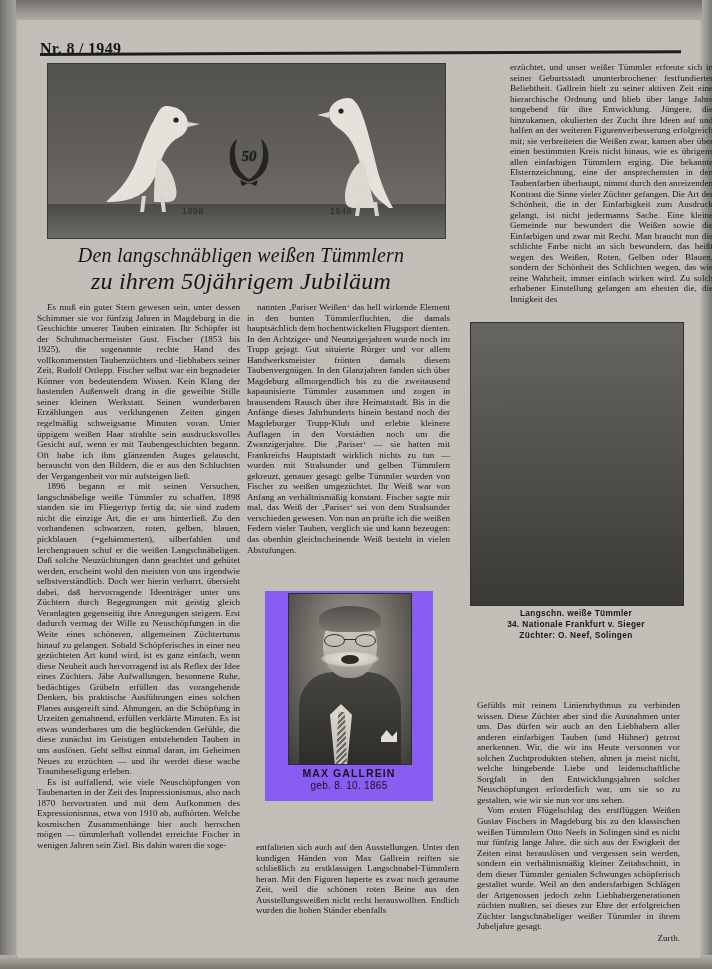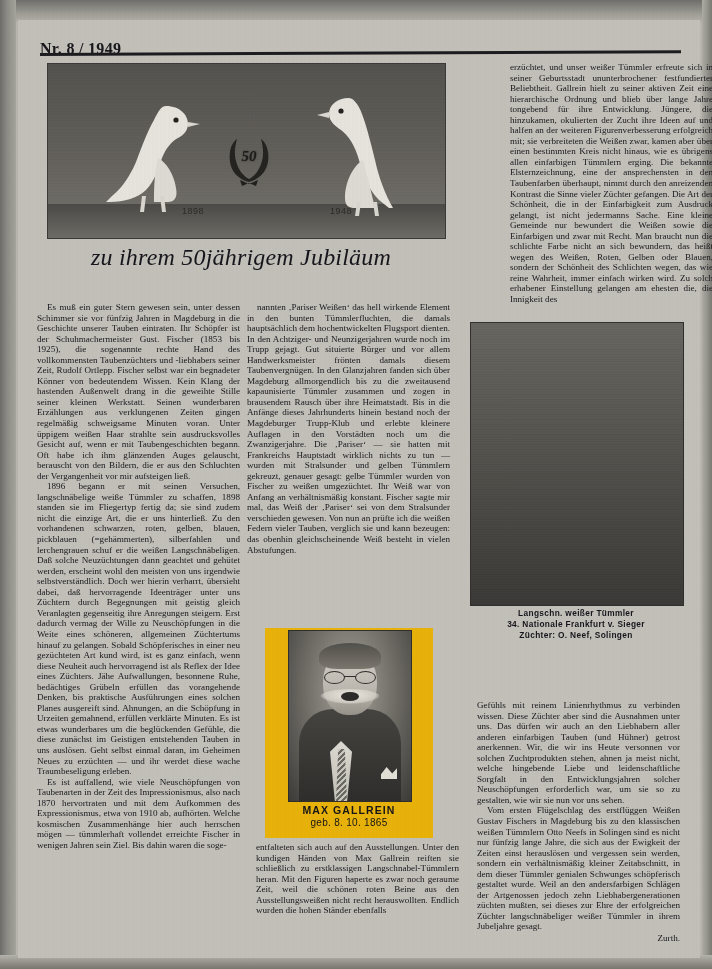--- a/index.html
+++ b/index.html
@@ -182,23 +182,23 @@
     display: block;
     text-align: right;
     text-indent: 0;
     margin-top: 1px;
     font-family: Liberation Serif, serif;
   }
 
   
   .portrait-box {
     position: absolute;
-    left: 265px; top: 628px;
+    left: 265px; top: 591px;
     width: 168px; height: 208px;
-    background: #eab308;
+    background: #8b5cf6;
     padding-top: 2px;
   }
   .portrait-frame {
     position: absolute;
     left: 23px; top: 2px;
     width: 122px; height: 170px;
     background: #3c3b38;
     overflow: hidden;
     border: 1px solid #2e2d2b;
   }
@@ -388,20 +388,21 @@
         <path d="M14 44 L23 48 L32 44 L30 50 L23 47 L16 50 Z" fill="#1e1d1b"></path>
       </svg>
       <div class="wreath-num">50</div>
     </div>
 
     <div class="year year-from">1898</div>
     <div class="year year-to">1948</div>
   </div>
 
   <div class="headline">
+    <div class="l1">Den langschnäbligen weißen Tümmlern</div>
     <div class="l2">zu ihrem 50jährigem Jubiläum</div>
   </div>
 
   <div class="col col-left">
     <p>Es muß ein guter Stern gewesen sein, unter dessen Schimmer sie vor fünfzig Jahren in Magdeburg in die Geschichte unserer Tauben eintraten. Ihr Schöpfer ist der Schuhmachermeister Gust. Fischer (1853 bis 1925), die sogenannte rechte Hand des vollkommensten Taubenzüchters und -liebhabers seiner Zeit, Rudolf Ortlepp. Fischer selbst war ein begnadeter Könner von bedeutendem Wissen. Kein Klang der hastenden Außenwelt drang in die geweihte Stille seiner kleinen Werkstatt. Seinen wunderbaren Erzählungen aus verklungenen Zeiten gingen regelmäßig schweigsame Minuten voran. Unter üppigem weißen Haar strahlte sein ausdrucksvolles Gesicht auf, wenn er mit Taubengeschichten begann. Oft habe ich ihm glänzenden Auges gelauscht, berauscht von den Bildern, die er aus den Schluchten der Vergangenheit vor mir aufsteigen ließ.</p>
     <p>1896 begann er mit seinen Versuchen, langschnäbelige weiße Tümmler zu schaffen, 1898 standen sie im Fliegertyp fertig da; sie sind zudem nicht die einzige Art, die er uns hinterließ. Zu den vorhandenen schwarzen, roten, gelben, blauen, pickblauen (=gehämmerten), silberfahlen und lerchengrauen schuf er die weißen Langschnäbeligen. Daß solche Neuzüchtungen dann geachtet und gehütet werden, erscheint wohl den meisten von uns irgendwie selbstverständlich. Doch wer hierin verharrt, übersieht dabei, daß hervorragende Ideenträger unter uns Züchtern durch Begegnungen mit geistig gleich Veranlagten gegenseitig ihre Anregungen steigern. Erst dadurch vermag der Wille zu Neuschöpfungen in die Weite eines schöneren, allgemeinen Züchtertums hinauf zu gelangen. Sobald Schöpferisches in einer neu gezüchteten Art kund wird, ist es ganz einfach, wenn diese Neuheit auch hervorragend ist als Reflex der Idee eines Züchters. Jähe Aufwallungen, besonnene Ruhe, bedächtiges Grübeln erfüllen das vorangehende Denken, bis praktische Ausführungen eines solchen Planes ausgereift sind. Ahnungen, an die Schöpfung in Urzeiten gemahnend, erfüllen verklärte Minuten. Es ist etwas wunderbares um die beglückenden Gefühle, die diese zunächst im Geistigen entstehenden Tauben in uns auslösen. Geht selbst einmal daran, im Geheimen Neues zu erzüchten — und ihr werdet diese wache Traumbeseligung erleben.</p>
     <p>Es ist auffallend, wie viele Neuschöpfungen von Taubenarten in der Zeit des Impressionismus, also nach 1870 hervortraten und mit dem Aufkommen des Expressionismus, etwa von 1910 ab, aufhörten. Welche kosmischen Zusammenhänge hier auch herrschen mögen — tümmlerhaft vollendet erreichte Fischer in wenigen Jahren sein Ziel. Bis dahin waren die soge-</p>
   </div>
 
   <div class="col col-mid-a">
@@ -457,21 +458,21 @@
         <circle cx="162" cy="38" r="4.6" fill="#1c1b19"></circle>
         <circle cx="163.4" cy="36.6" r="1.5" fill="#cfcdc6"></circle>
         <path d="M176 40 C190 42 204 46 210 50 C204 52 190 52 176 50 Z" fill="#d6d3ca"></path>
         <path d="M176 44 C190 46 204 50 210 52 C202 55 188 54 176 51 Z" fill="#b5b2a9"></path>
         <path d="M112 258 L108 278 L116 278 L120 258 Z" fill="#8e8a80"></path>
         <path d="M84 258 L78 278 L86 278 L92 258 Z" fill="#8e8a80"></path>
         <path d="M40 252 C24 258 12 266 8 276 L36 276 C40 266 46 258 54 252 Z" fill="#cfccc3" opacity=".5"></path>
       </svg>
     </div>
     <div class="photo-caption">
-      <div>Langschn. weißer Tümmler</div>
+      <div>Langschn. weiße Tümmler</div>
       <div>34. Nationale Frankfurt v. Sieger</div>
       <div>Züchter: O. Neef, Solingen</div>
     </div>
   </div>
 
   <div class="col col-right-b">
     <p class="noindent">Gefühls mit reinem Linienrhythmus zu verbinden wissen. Diese Züchter aber sind die Ausnahmen unter uns. Das dürfen wir auch an den Liebhabern aller anderen einfarbigen Tauben (und Hühner) getrost anerkennen. Wir, die wir ins Heute versonnen vor solchen Zuchtprodukten stehen, ahnen ja meist nicht, welche hingebende Liebe und leidenschaftliche Sorgfalt in den Entwicklungsjahren solcher Neuschöpfungen erforderlich war, um sie so zu gestalten, wie wir sie nun vor uns sehen.</p>
     <p>Vom ersten Flügelschlag des erstflüggen Weißen Gustav Fischers in Magdeburg bis zu den klassischen weißen Tümmlern Otto Neefs in Solingen sind es nicht nur fünfzig lange Jahre, die sich aus der Ewigkeit der Zeiten einst herauslösen und vergessen sein werden, sondern ein verhältnismäßig kleiner Zeitabschnitt, in dem dieser Tümmler genialen Schwunges schöpferisch gestaltet wurde. Weil an den andersfarbigen Schlägen der Artgenossen jedoch zehn Liebhabergenerationen züchten mußten, sei dieses zur Ehre der erfolgreichen Züchter langschnäbeliger weißer Tümmler in ihrem Jubeljahre gesagt.</p>
     <span class="sig">Zurth.</span>
   </div>

